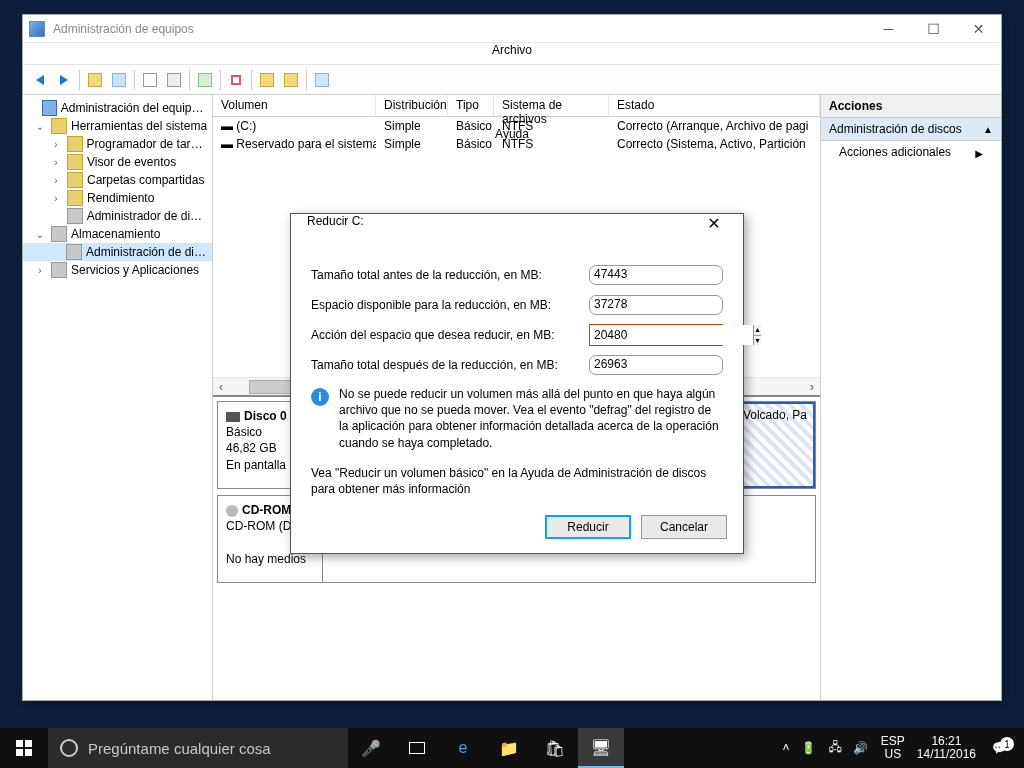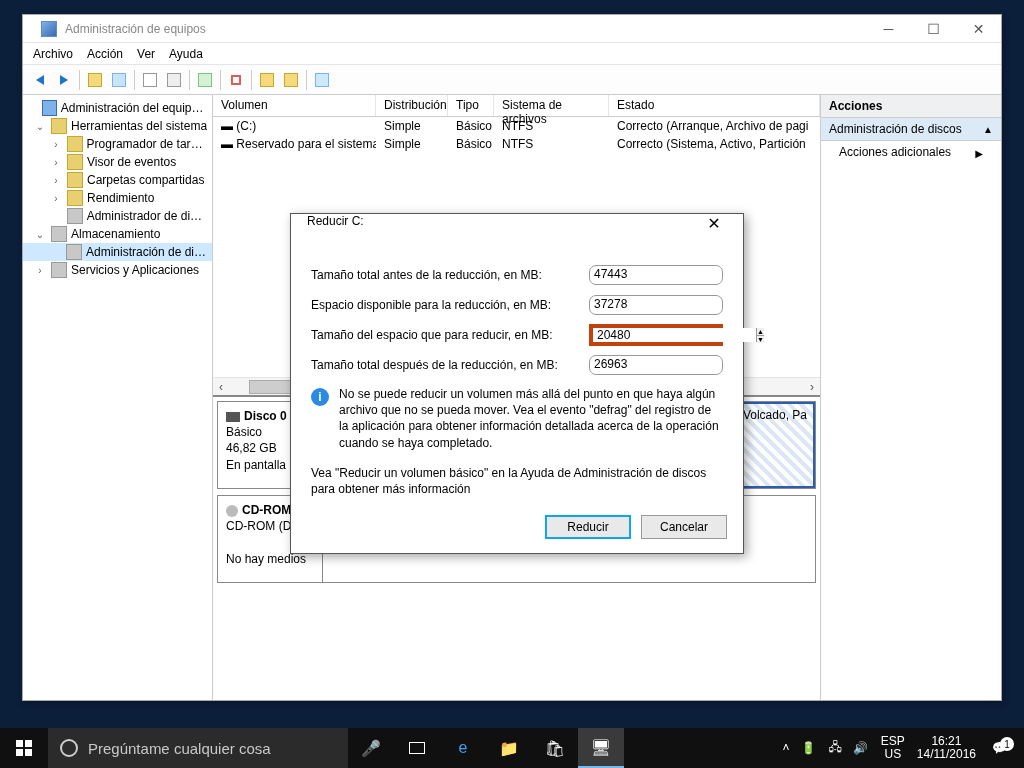--- a/index.html
+++ b/index.html
@@ -1,27 +1,27 @@
 <!DOCTYPE html>
 <html><head>
 <meta charset="utf-8">
 <style>
 * { box-sizing: border-box; margin: 0; padding: 0; font-family: "Segoe UI", Tahoma, sans-serif; font-size: 12px; }
 html, body { width: 1024px; height: 768px; overflow: hidden; background: #0b1e3a; }
 .desktop { position: relative; width: 1024px; height: 768px; background: #0b1e3a; }
 
 
 .window { position: absolute; left: 22px; top: 14px; width: 980px; height: 687px; background: #fff; border: 1px solid #aaa; box-shadow: 2px 2px 6px rgba(0,0,0,0.3); display: flex; flex-direction: column; }
-.titlebar { height: 28px; display: flex; align-items: center; padding-left: 18px; background: #fff; border-bottom: 1px solid #e5e5e5; color: #888; }
+.titlebar { height: 28px; display: flex; align-items: center; padding-left: 6px; background: #fff; border-bottom: 1px solid #e5e5e5; color: #888; }
 .titlebar .app-icon { width: 16px; height: 16px; background: linear-gradient(135deg,#7db3e8,#396ab0); margin-right: 8px; border:1px solid #5d8cc6; }
 .titlebar .title { flex: 1; }
 .winbtns { display: flex; height: 100%; }
 .winbtns div { width: 45px; display: flex; align-items: center; justify-content: center; color: #555; font-size: 14px; }
 
-.menubar { height: 22px; display: flex; align-items: center; gap: 14px; padding: 0 10px; font-size: 12px; color: #000; border-bottom: 1px solid #e5e5e5; }
+.menubar { height: 22px; display: flex; align-items: center; gap: 14px; padding: 0 10px; font-size: 12px; color: #000; border-bottom: 1px solid #e5e5e5; flex-direction: column; }
 .menubar span { cursor: default; }
 
 .toolbar { height: 30px; display: flex; align-items: center; gap: 2px; padding: 2px 6px; border-bottom: 1px solid #ccc; background: #fdfdfd;}
 .tbtn { width: 22px; height: 22px; display: flex; align-items:center; justify-content:center; border:1px solid transparent; }
 .tsep { width:1px; height:20px; background:#ccc; margin:0 2px;}
 .arr-left { width:0;height:0;border-top:5px solid transparent;border-bottom:5px solid transparent;border-right:8px solid #1e74d0;}
 .arr-right{ width:0;height:0;border-top:5px solid transparent;border-bottom:5px solid transparent;border-left:8px solid #1e74d0;}
 
 .body { flex:1; display:flex; min-height:0;}
 .tree { width:190px; border-right:1px solid #ccc; overflow:auto; padding:4px 0;}
@@ -68,21 +68,21 @@
 
 .dialog { position:absolute; left:290px; top:213px; width:454px; background:#fff; border:1px solid #555; box-shadow:3px 3px 10px rgba(0,0,0,0.35);}
 .dlg-title { height:30px; display:flex; align-items:flex-start; padding:0 16px; font-size:12px;}
 .dlg-title .t { flex:1;}
 .dlg-close { font-size:16px; font-family:Arial; cursor:default; width:26px; text-align:center;}
 .dlg-body { padding:16px 20px 8px 20px;}
 .frow { display:flex; align-items:center; height:30px;}
 .frow .lab { flex:1; font-size:12px;}
 .frow .val { width:134px; height:20px; border:1px solid #888; background:#fff; padding:1px 4px; font-size:12px;}
 .frow .val.readonly { background:#fff; border-color:#999;border-radius:7px;}
-.frow .spin-wrap { width:134px; height:22px; display:flex; border:4px solid #c2410c;}
+.frow .spin-wrap { width:134px; height:22px; display:flex; border:1px solid #c2410c;}
 .spin-wrap input { flex:1; border:none; padding:1px 4px; font-size:12px; outline:none;}
 .spin-btns { width:16px; display:flex; flex-direction:column; border-left:1px solid #999;}
 .spin-btns div { flex:1; display:flex; align-items:center; justify-content:center; font-size:7px; background:#f0f0f0; border-bottom:1px solid #999; cursor:default;}
 .spin-btns div:last-child{border-bottom:none;}
 .info-row { display:flex; gap:10px; margin-top:6px; font-size:12px; line-height:1.35;}
 .info-row .i-icon { width:18px; height:18px; border-radius:50%; background:#2b8ae2; color:#fff; font-weight:bold; display:flex; align-items:center; justify-content:center; font-size:12px; flex-shrink:0; margin-top:2px;}
 .dlg-help { font-size:12px; margin-top:14px; line-height:1.35;}
 .dlg-btns { display:flex; justify-content:flex-end; gap:10px; padding:10px 16px 14px;}
 .dlg-btns button { width:86px; height:24px; font-size:12px; background:#e9e9e9; border:1px solid #999; cursor:default;}
 .dlg-btns button.primary { border:2px solid #0ea5e9; background:#e9e9e9;}
@@ -307,21 +307,21 @@
     <div class="dlg-body">
       <div class="frow">
         <div class="lab">Tamaño total antes de la reducción, en MB:</div>
         <div class="val readonly">47443</div>
       </div>
       <div class="frow">
         <div class="lab">Espacio disponible para la reducción, en MB:</div>
         <div class="val readonly">37278</div>
       </div>
       <div class="frow">
-        <div class="lab">Tamaño del espacio que para reducir, en MB:</div>
+        <div class="lab">Acción del espacio que desea reducir, en MB:</div>
         <div class="spin-wrap">
           <input value="20480" style="">
           <div class="spin-btns">
             <div>▲</div>
             <div>▼</div>
           </div>
         </div>
       </div>
       <div class="frow">
         <div class="lab">Tamaño total después de la reducción, en MB:</div>

